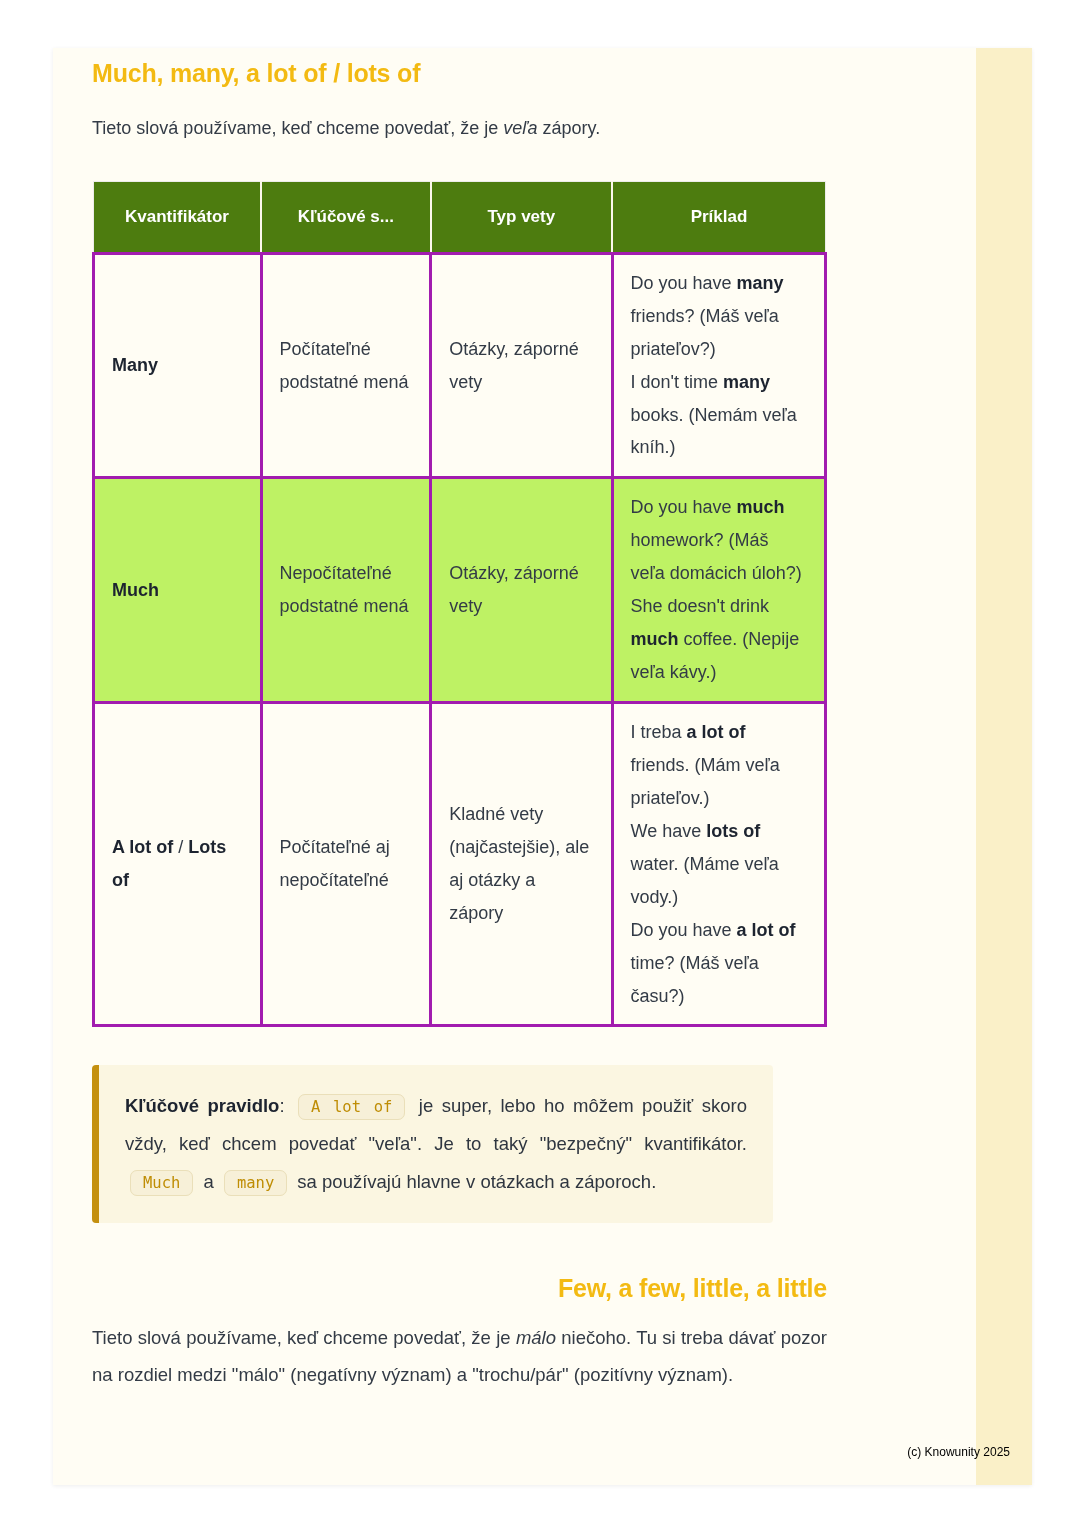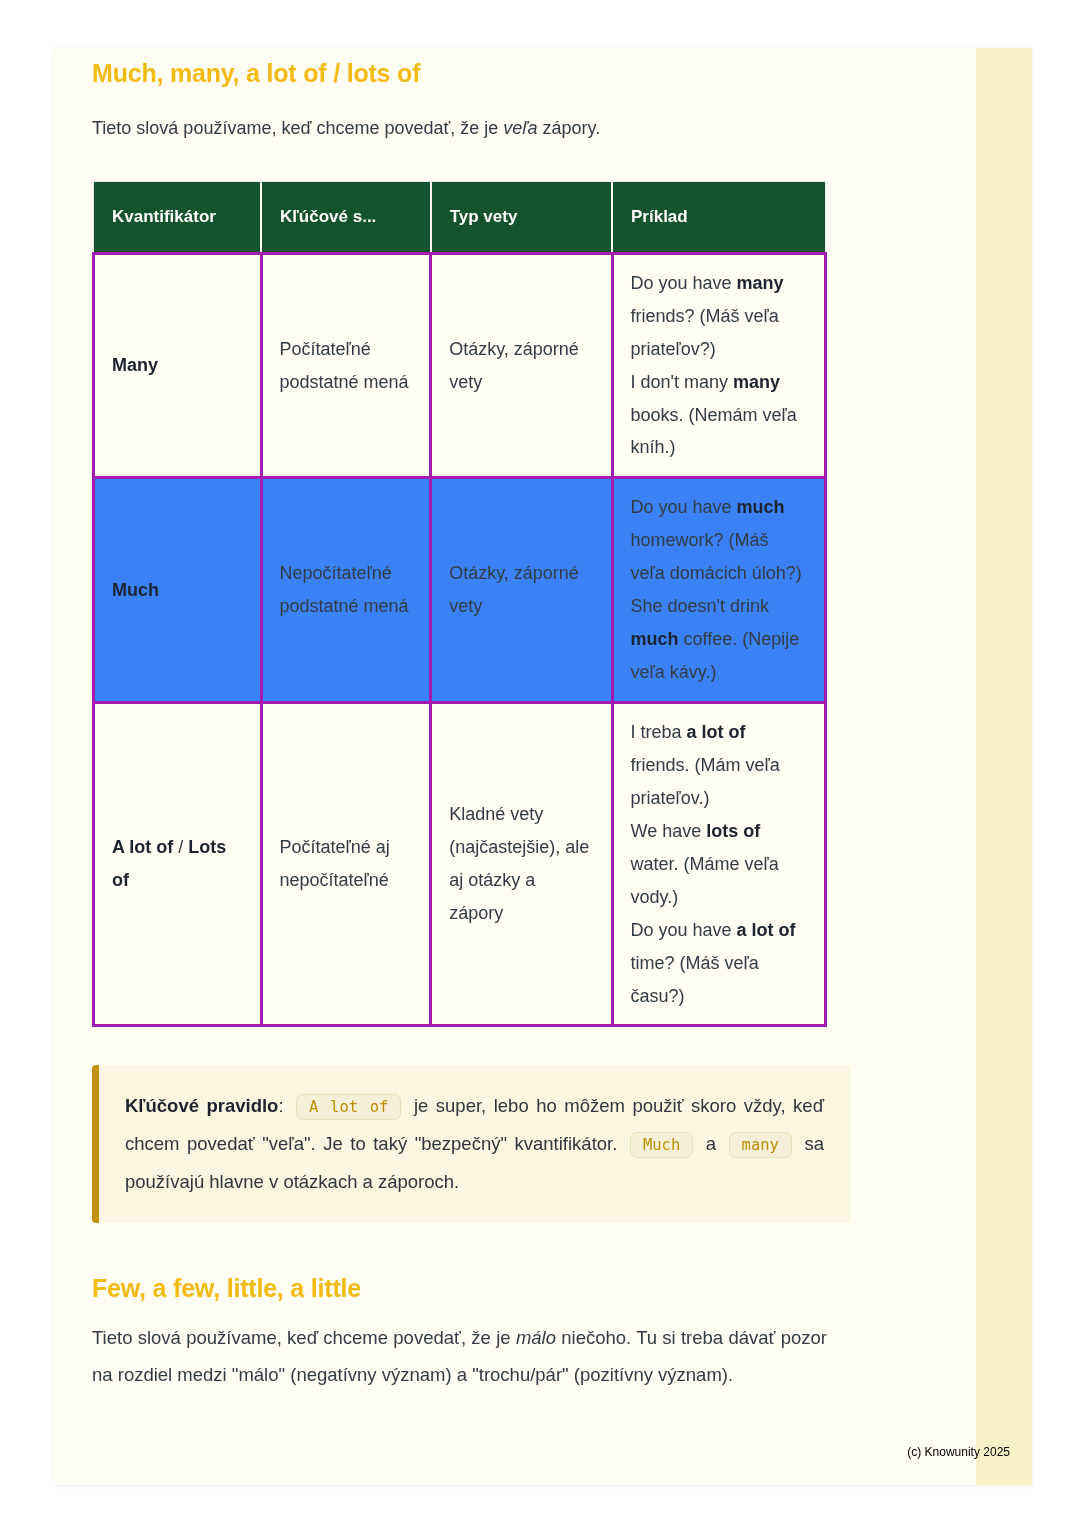--- a/index.html
+++ b/index.html
@@ -30,21 +30,21 @@
     margin-left: 39px;
     padding-top: 10px;
   }
   h1, h2 {
     color: #f3ba12;
     font-size: 25px;
     font-weight: 700;
     letter-spacing: -0.2px;
     line-height: 1.2;
   }
-  h2 { margin-top: 50px; }
+  h2 { margin-top: 50px; text-align: right; }
   p.intro {
     margin-top: 26px;
     font-size: 18px;
     line-height: 1.6;
   }
   p.body-just {
     margin-top: 16px;
     font-size: 18.5px;
     line-height: 2.0;
     text-align: justify;
@@ -52,45 +52,45 @@
   em { font-style: italic; }
   strong { font-weight: 700; color: #1d2430; }
 
   table {
     margin-top: 38px;
     width: 735px;
     border-collapse: collapse;
     border: 1px solid #ececea;
   }
   th {
-    background: #14532d;
+    background: #4d7c0f;
     color: #ffffff;
     font-size: 17px;
     font-weight: 700;
-    text-align: left;
+    text-align: center;
     padding: 25px 18px;
     border-right: 2px solid #fbf8ec;
   }
   th:last-child { border-right: none; }
   td {
     border: 3px solid #a21caf;
     padding: 12px 17px;
     font-size: 18px;
     line-height: 1.83;
     vertical-align: middle;
   }
   col.c1 { width: 168px; }
   col.c2 { width: 170px; }
   col.c3 { width: 182px; }
   col.c4 { width: 215px; }
-  tr.alt td { background: #3b82f6; }
+  tr.alt td { background: #bef264; }
 
   .callout {
     margin-top: 38px;
-    width: 758px;
+    width: 681px;
     background: #fbf6e1;
     border-left: 7px solid #c4900f;
     border-radius: 4px;
     padding: 22px 26px;
   }
   .callout p {
     font-size: 18.5px;
     line-height: 2.05;
     text-align: justify;
     color: #2f3640;
@@ -139,21 +139,21 @@
           <th>Kľúčové s...</th>
           <th>Typ vety</th>
           <th>Príklad</th>
         </tr>
       </thead>
       <tbody>
         <tr>
           <td><strong>Many</strong></td>
           <td>Počítateľné podstatné mená</td>
           <td>Otázky, záporné vety</td>
-          <td><span>Do you have </span><strong>many</strong><span> friends? (Máš veľa priateľov?)</span><br><span>I don't many </span><strong>many</strong><span> books. (Nemám veľa kníh.)</span></td>
+          <td><span>Do you have </span><strong>many</strong><span> friends? (Máš veľa priateľov?)</span><br><span>I don't time </span><strong>many</strong><span> books. (Nemám veľa kníh.)</span></td>
         </tr>
         <tr class="alt">
           <td><strong>Much</strong></td>
           <td>Nepočítateľné podstatné mená</td>
           <td>Otázky, záporné vety</td>
           <td><span>Do you have </span><strong>much</strong><span> homework? (Máš veľa domácich úloh?)</span><br><span>She doesn't drink </span><strong>much</strong><span> coffee. (Nepije veľa kávy.)</span></td>
         </tr>
         <tr>
           <td><strong>A lot of</strong><span> / </span><strong>Lots of</strong></td>
           <td>Počítateľné aj nepočítateľné</td>

